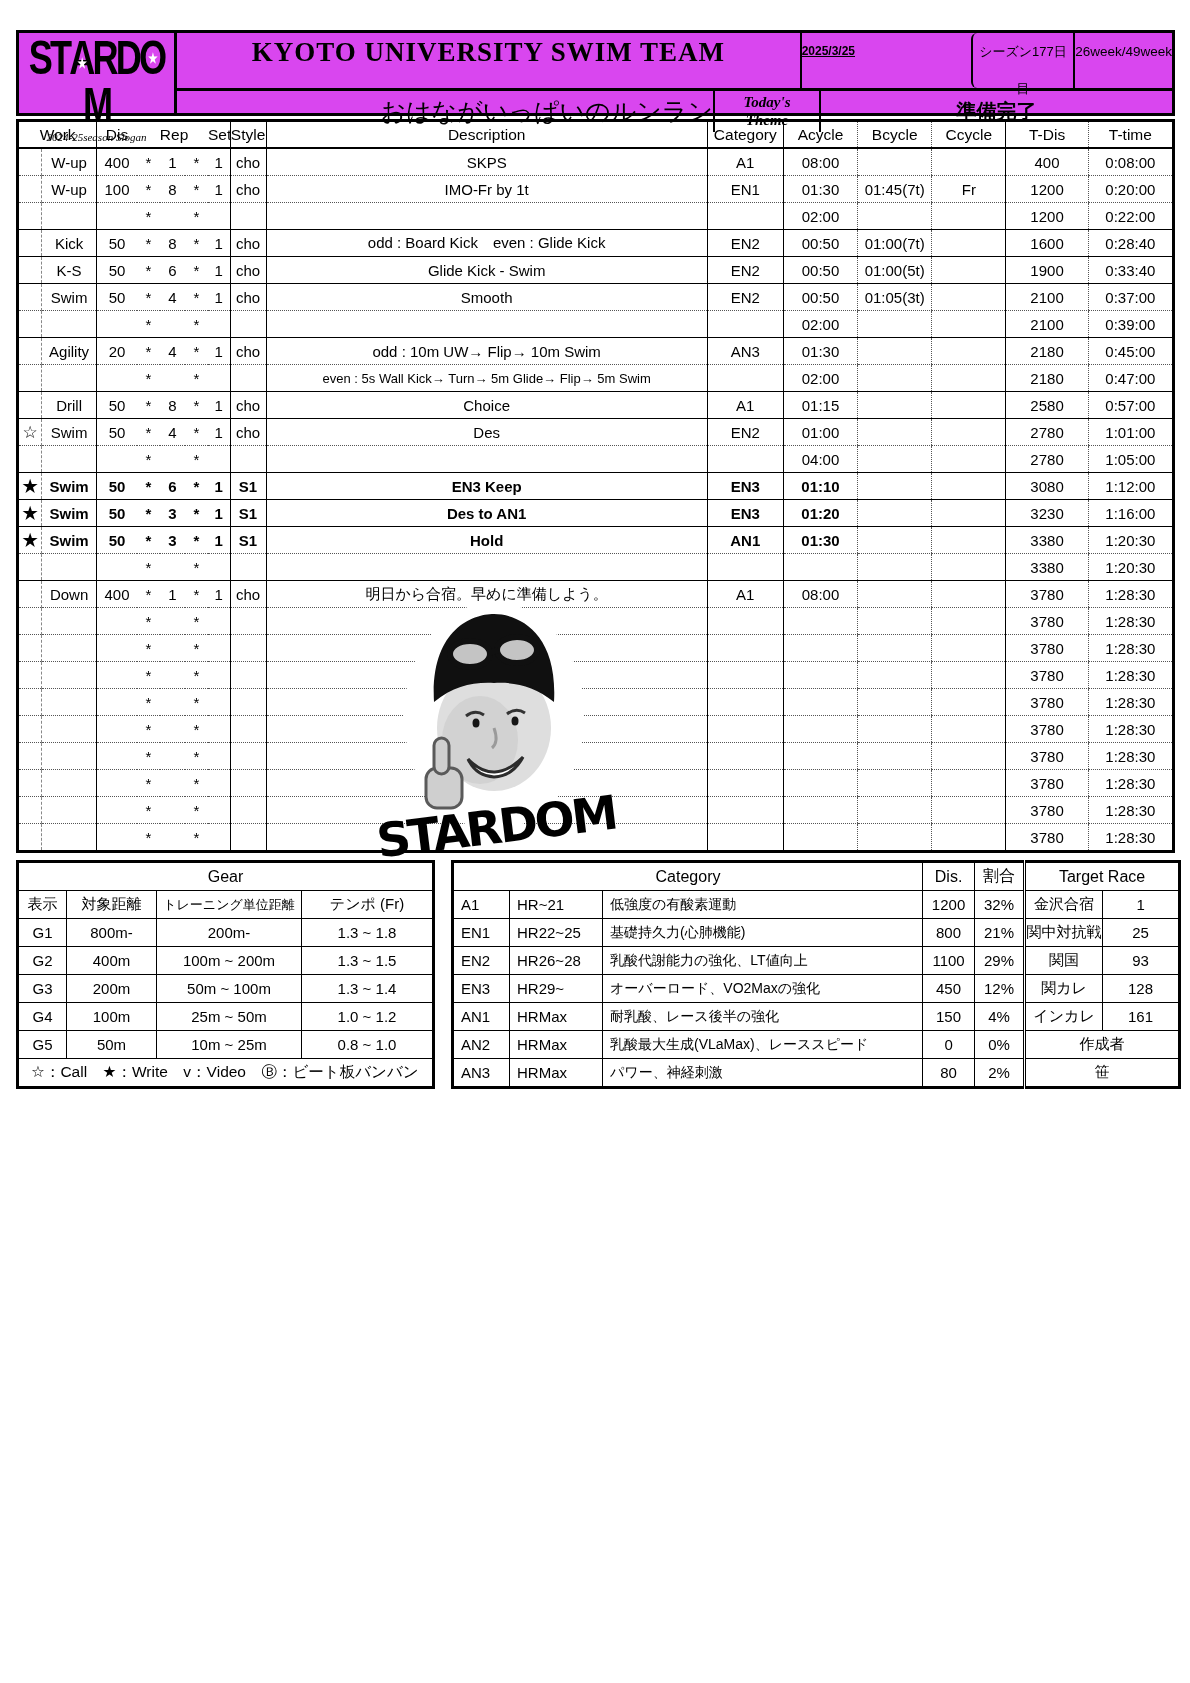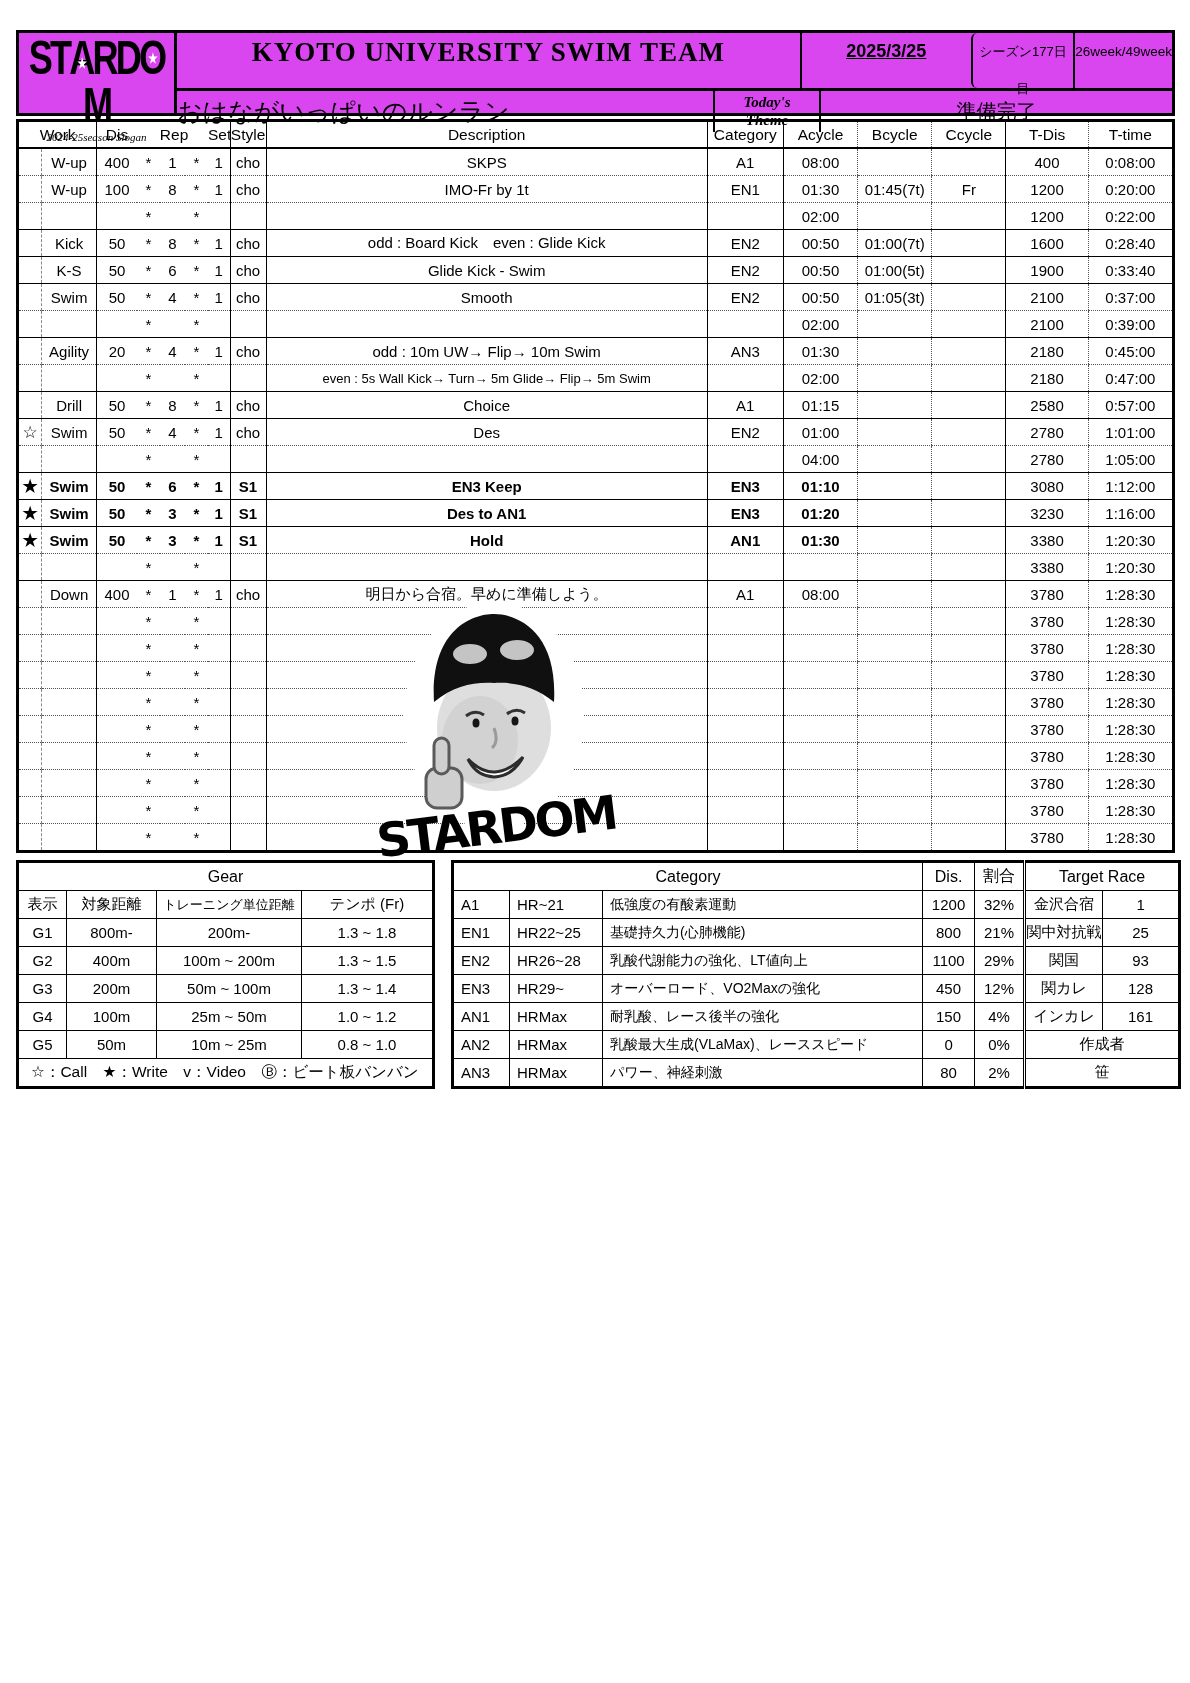--- a/index.html
+++ b/index.html
@@ -16,30 +16,30 @@
   .logo .lg{position:relative;display:inline-block;}
   .logo .lgstar{position:absolute;left:50%;top:52%;transform:translate(-50%,-50%);
         color:#fff;font-style:normal;font-size:11px;line-height:1;}
   .logo .a .lgstar{top:62%;}
   .logo-sub{font-family:"Liberation Serif",serif;font-style:italic;font-size:11px;margin-top:12px;}
   .hdr-right{flex:1;display:flex;flex-direction:column;min-width:0;}
   .hdr-row1{height:58px;border-bottom:3px solid #000;display:flex;box-sizing:border-box;}
   .hdr-row2{flex:1;display:flex;box-sizing:border-box;}
   .team{width:626px;text-align:center;font-family:"Liberation Serif",serif;font-weight:bold;
         font-size:27px;letter-spacing:1px;line-height:38px;box-sizing:border-box;}
-  .date{width:172px;border-left:2.5px solid #000;text-align:center;font-weight:bold;font-size:18px;
+  .date{width:172px;border-left:2.5px solid #000;text-align:left;font-weight:bold;font-size:12px;
         line-height:37px;text-decoration:underline;box-sizing:border-box;}
   .season{width:103px;border-left:2.5px solid #000;text-align:center;font-size:13px;line-height:37px;box-sizing:border-box;border-radius:6px;}
   .week{flex:1;border-left:2.5px solid #000;text-align:center;font-size:13.5px;line-height:37px;box-sizing:border-box;}
-  .slogan{width:536px;text-align:left;font-family:"Liberation Serif",serif;font-size:25px;line-height:41px;box-sizing:border-box;border-radius:15px;}
+  .slogan{width:536px;text-align:right;font-family:"Liberation Serif",serif;font-size:25px;line-height:41px;box-sizing:border-box;border-radius:15px;}
   .theme-label{width:106px;border-left:2.5px solid #000;box-sizing:border-box;
         font-family:"Liberation Serif",serif;font-style:italic;font-weight:bold;font-size:15px;
         display:flex;align-items:center;justify-content:center;text-align:center;line-height:1.15;padding:0 24px;}
   .theme-value{flex:1;border-left:2.5px solid #000;box-sizing:border-box;display:flex;
-        align-items:center;justify-content:center;font-weight:normal;font-size:20px;}
+        align-items:center;justify-content:center;font-weight:bold;font-size:20px;}
 
   
   #main-table{border-collapse:collapse;width:100%;table-layout:fixed;margin-top:3px;
         border:3px solid #000;background:transparent;}
   #main-table th{font-weight:normal;font-size:15.5px;height:25px;padding:0;
         border-bottom:2.5px solid #000;}
   #main-table td{height:26px;padding:0;font-size:15px;text-align:center;overflow:hidden;
         white-space:nowrap;}
   #main-table tbody td{border-bottom:1px dotted #555;}
   #main-table tbody tr.solid td{border-bottom:1px solid #000;}

